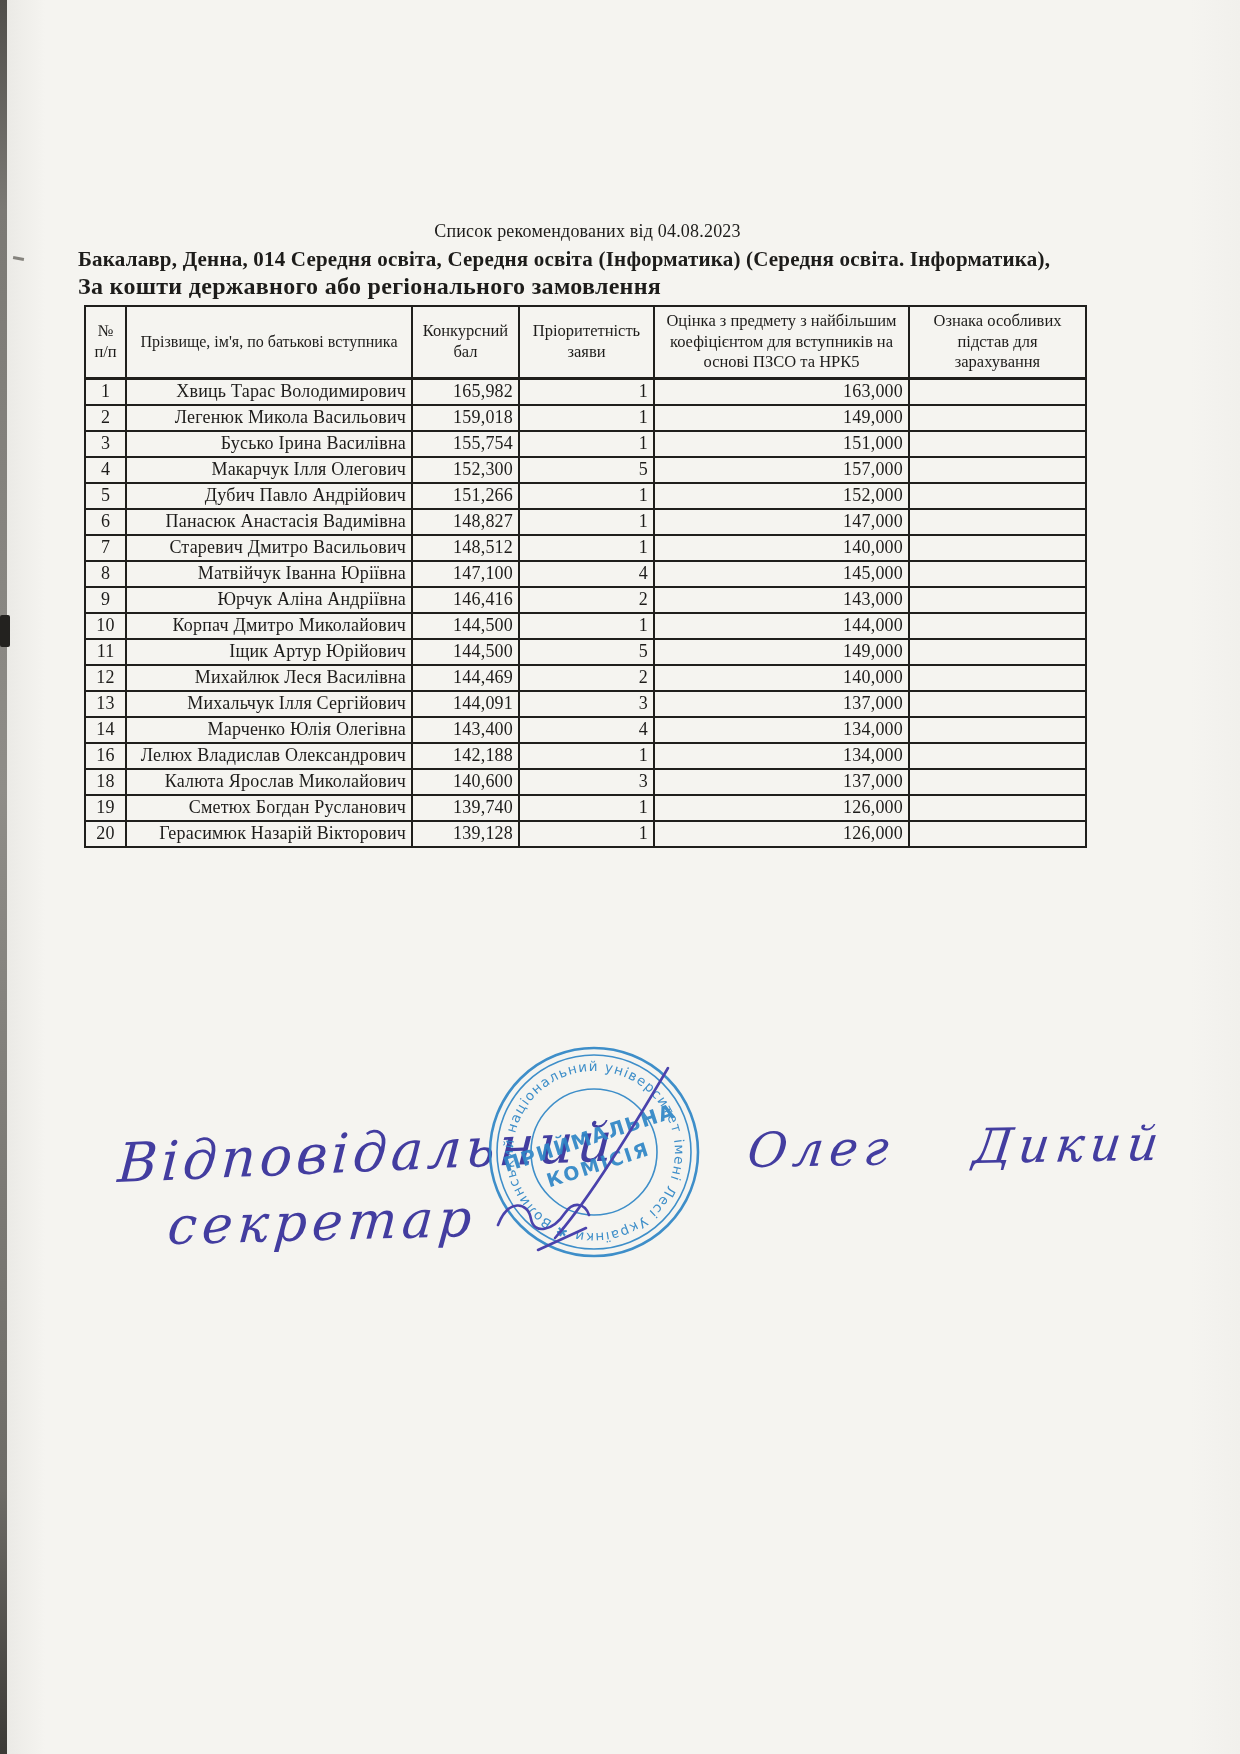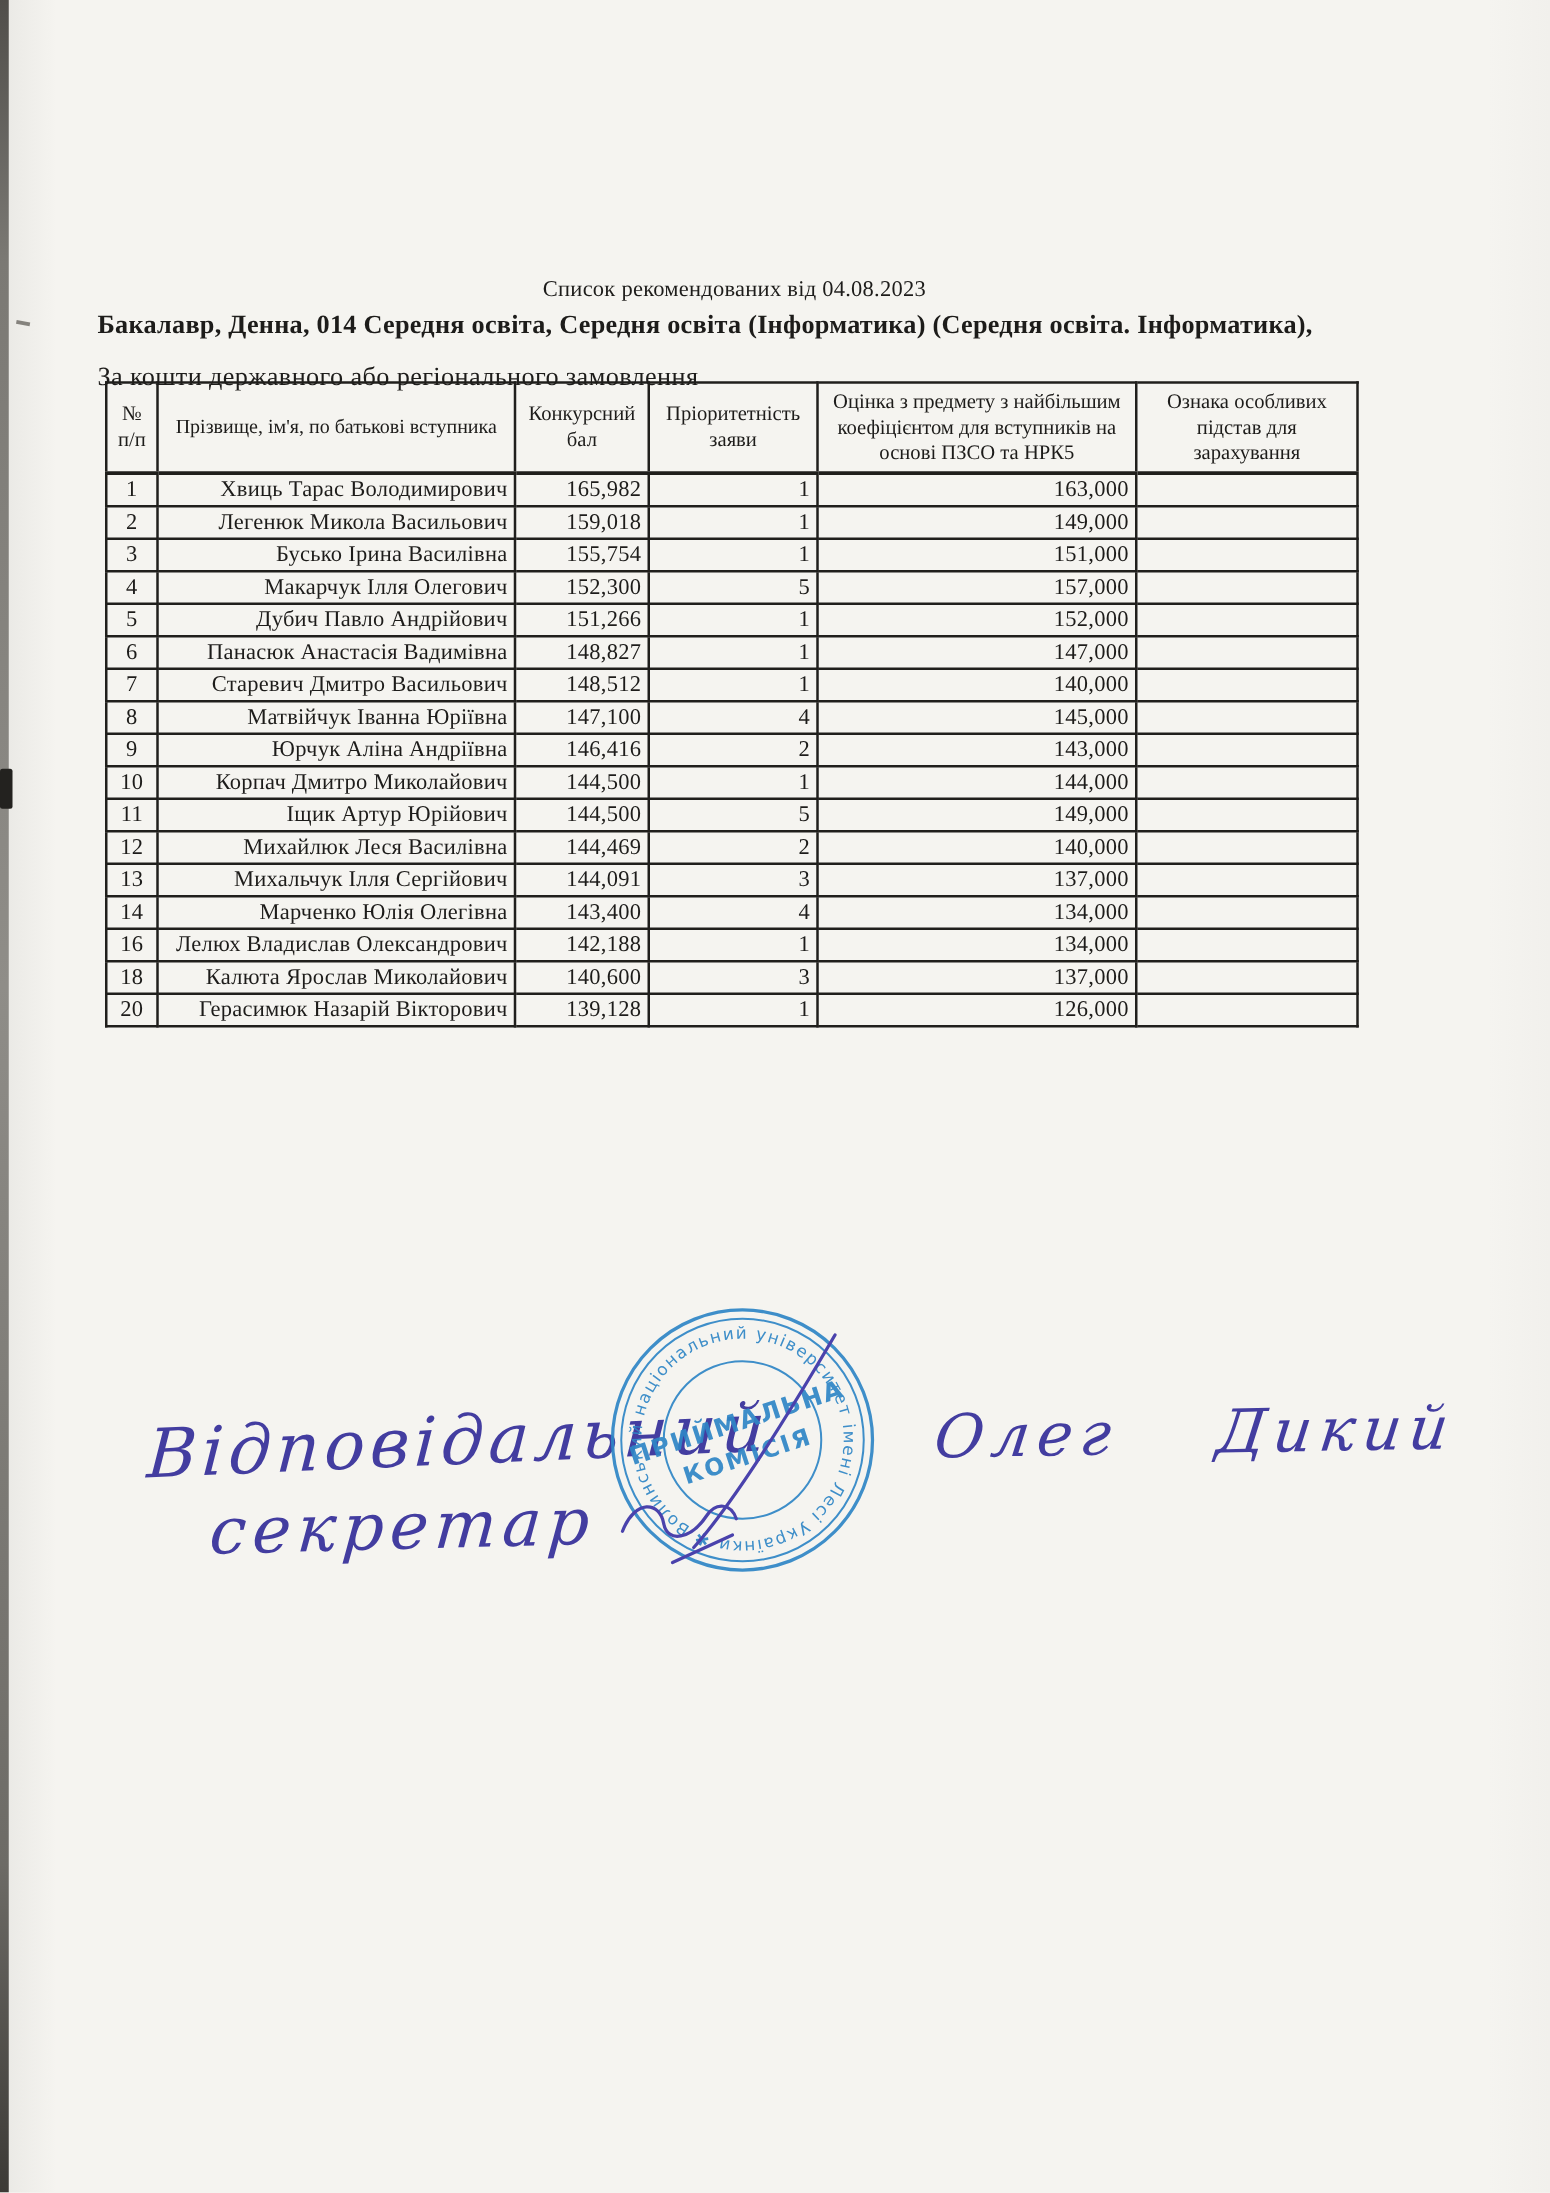--- a/index.html
+++ b/index.html
@@ -27,22 +27,22 @@
   }
   .doc-title{
     position:absolute;top:221px;left:0;width:1175px;
     text-align:center;font-size:18px;letter-spacing:.2px;
   }
   .doc-subtitle1{
     position:absolute;top:247px;left:78px;width:1010px;
     text-align:left;font-weight:bold;font-size:21px;letter-spacing:.2px;
   }
   .doc-subtitle2{
-    position:absolute;top:289px;left:78px;
-    font-weight:normal;font-size:21px;letter-spacing:.3px;
+    position:absolute;top:273px;left:78px;
+    font-weight:bold;font-size:24px;letter-spacing:.3px;
   }
   table.reclist{
     position:absolute;left:84px;top:305px;width:1001px;
     border-collapse:collapse;table-layout:fixed;
     background:transparent;
   }
   table.reclist th, table.reclist td{
     border:2px solid #201f1c;
   }
   table.reclist th{
@@ -225,20 +225,28 @@
       </tr>
       <tr>
         <td class="c0">18</td>
         <td class="c1">Калюта Ярослав Миколайович</td>
         <td class="c2">140,600</td>
         <td class="c3">3</td>
         <td class="c4">137,000</td>
         <td class="c5"></td>
       </tr>
       <tr>
+        <td class="c0">19</td>
+        <td class="c1">Сметюх Богдан Русланович</td>
+        <td class="c2">139,740</td>
+        <td class="c3">1</td>
+        <td class="c4">126,000</td>
+        <td class="c5"></td>
+      </tr>
+      <tr>
         <td class="c0">20</td>
         <td class="c1">Герасимюк Назарій Вікторович</td>
         <td class="c2">139,128</td>
         <td class="c3">1</td>
         <td class="c4">126,000</td>
         <td class="c5"></td>
       </tr>
     </tbody>
 </table>
 

